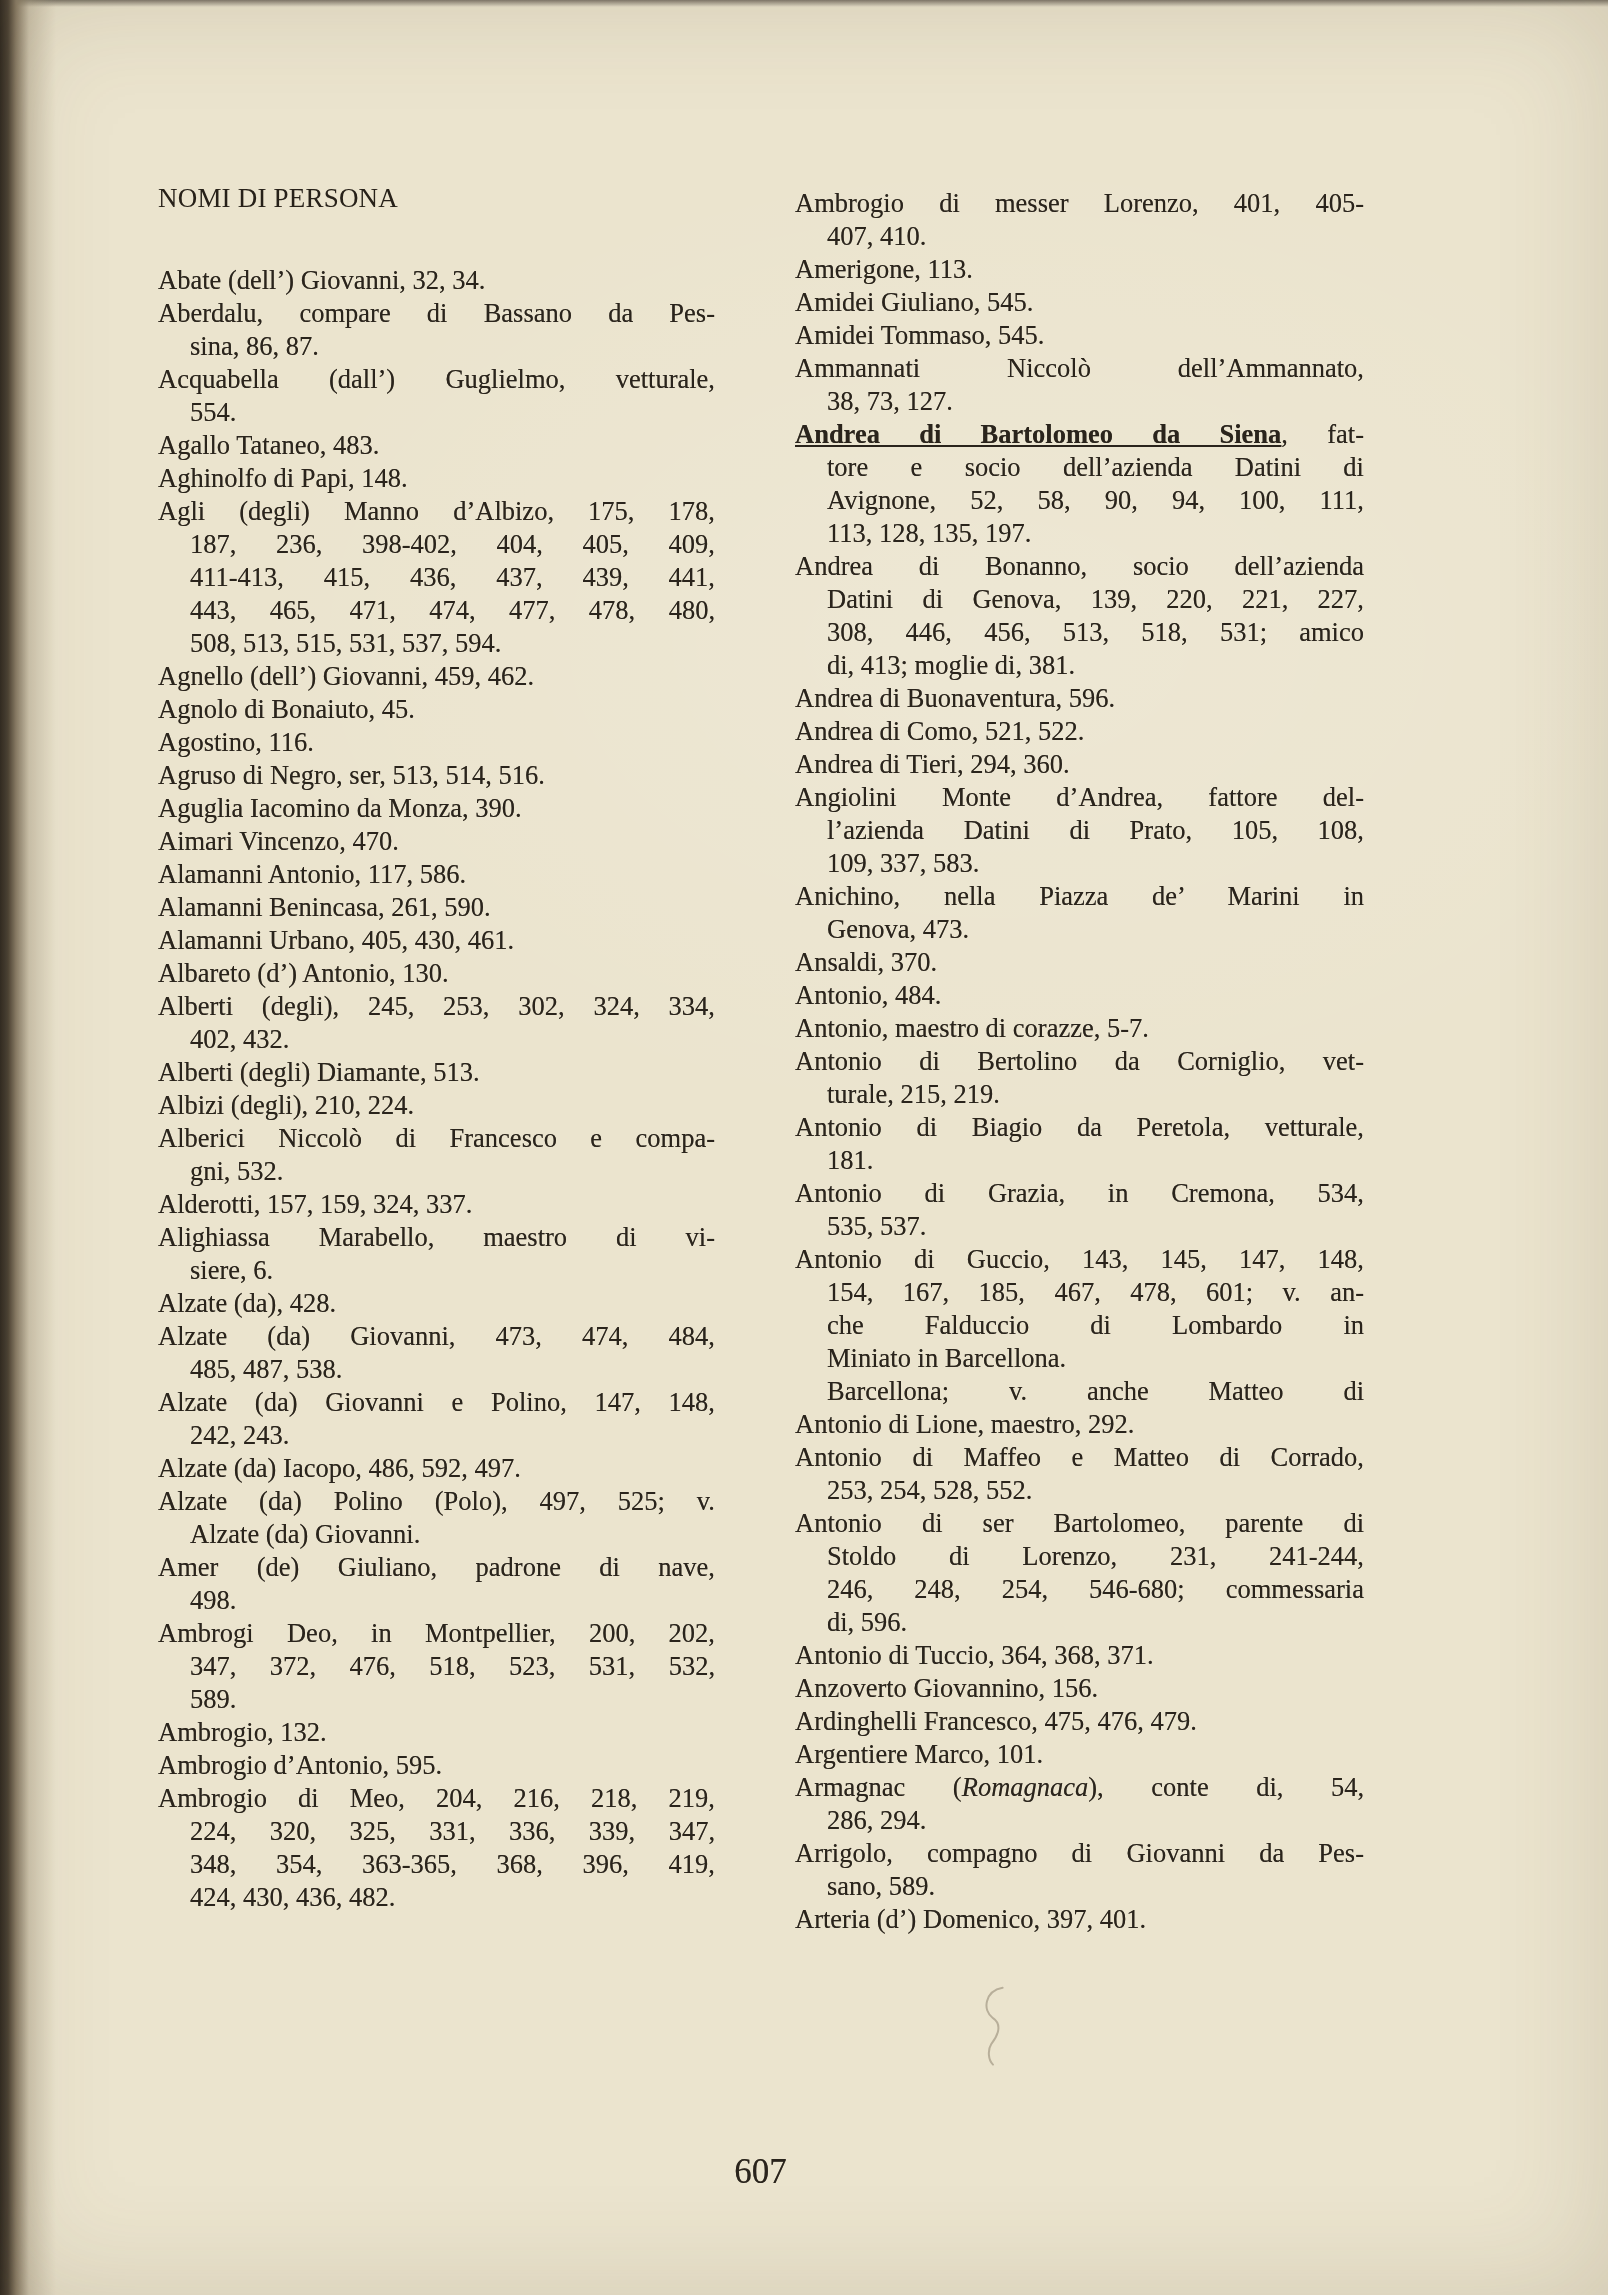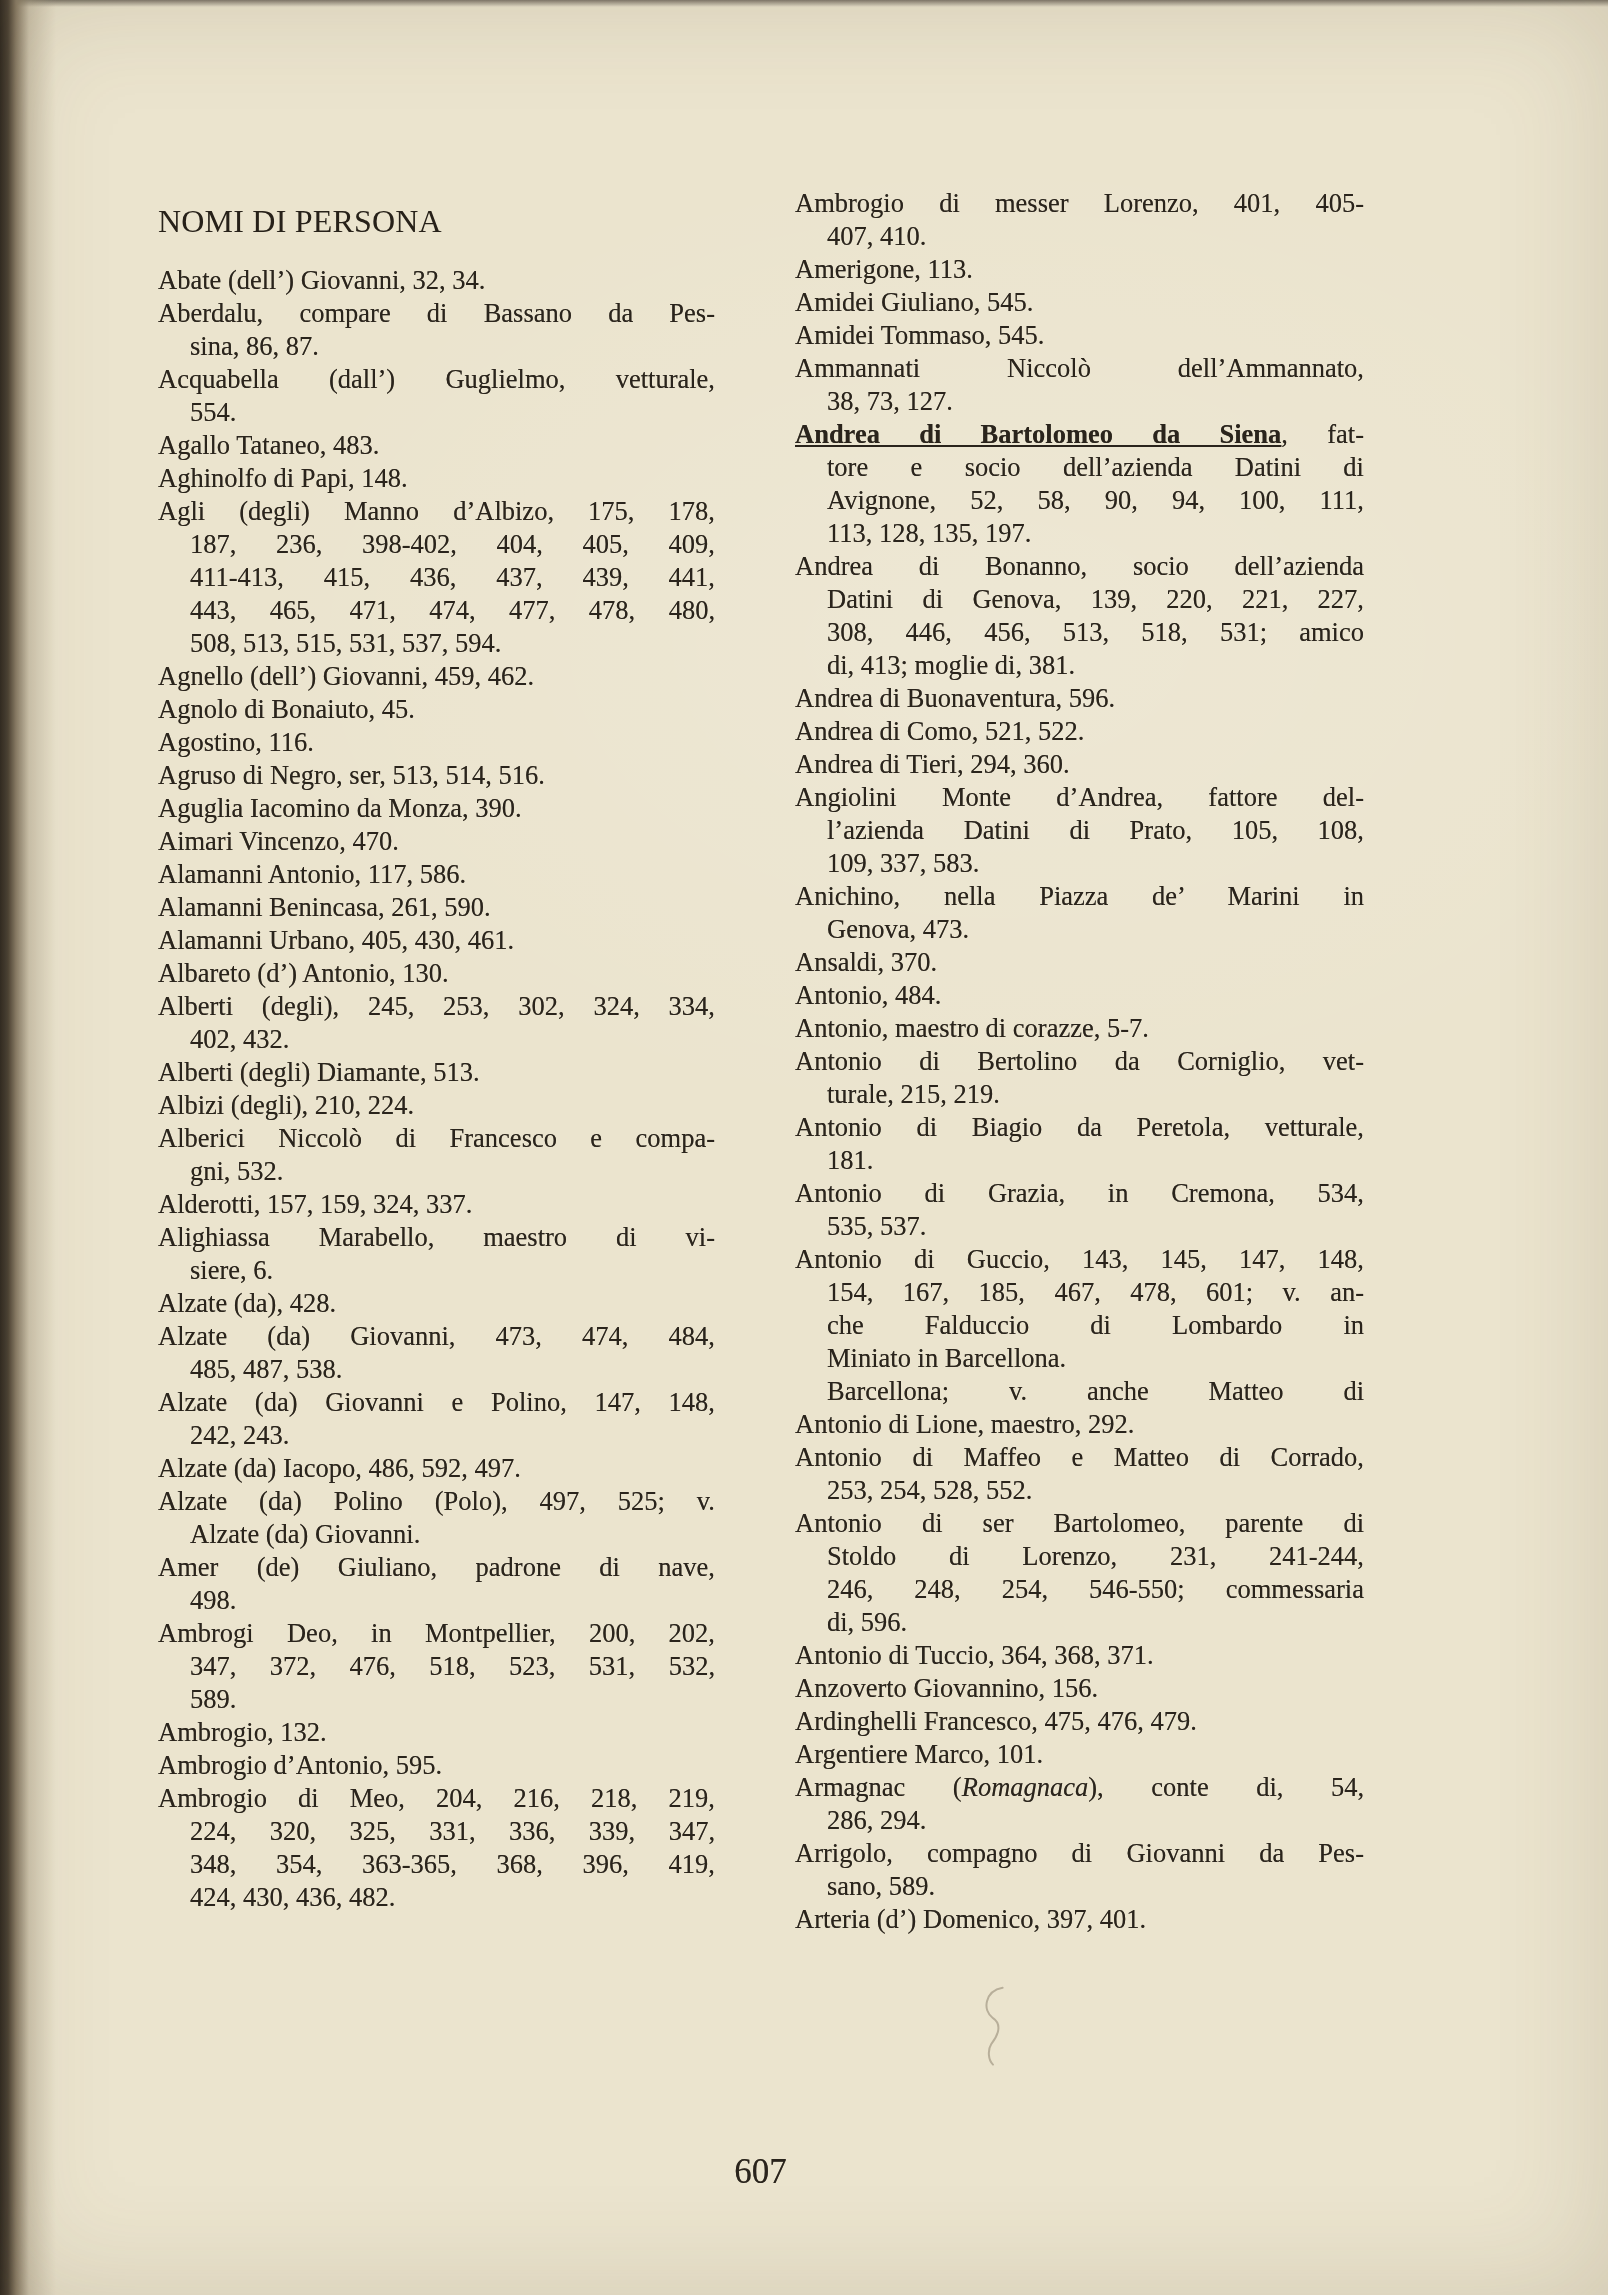--- a/index.html
+++ b/index.html
@@ -41,23 +41,23 @@
   }
   .edge-top {
     position: absolute;
     top: 0; left: 0; right: 0;
     height: 7.2px;
     background: linear-gradient(180deg, rgba(40,34,26,0.55), rgba(40,34,26,0));
   }
   .heading {
     position: absolute;
     left: 158px;
-    top: 205px;
+    top: 182px;
     width: 557px;
-    font-size: 32px;
+    font-size: 27px;
     line-height: 33px;
     letter-spacing: 0.2px;
     color: #272119;
   }
   .col {
     position: absolute;
     font-size: 26.5px;
     line-height: 33px;
     text-shadow: 0 0 0.4px rgba(42,36,28,0.55);
   }
@@ -301,21 +301,21 @@
       <div class="entry">
         <div class="line last"><span>Antonio di Lione, maestro, 292.</span></div>
       </div>
       <div class="entry">
         <div class="line"><span>Antonio di Maffeo e Matteo di Corrado,</span></div>
         <div class="line cont last"><span>253, 254, 528, 552.</span></div>
       </div>
       <div class="entry">
         <div class="line"><span>Antonio di ser Bartolomeo, parente di</span></div>
         <div class="line cont"><span>Stoldo di Lorenzo, 231, 241-244,</span></div>
-        <div class="line cont"><span>246, 248, 254, 546-550; commessaria</span></div>
+        <div class="line cont"><span>246, 248, 254, 546-680; commessaria</span></div>
         <div class="line cont last"><span>di, 596.</span></div>
       </div>
       <div class="entry">
         <div class="line last"><span>Antonio di Tuccio, 364, 368, 371.</span></div>
       </div>
       <div class="entry">
         <div class="line last"><span>Anzoverto Giovannino, 156.</span></div>
       </div>
       <div class="entry">
         <div class="line last"><span>Ardinghelli Francesco, 475, 476, 479.</span></div>

